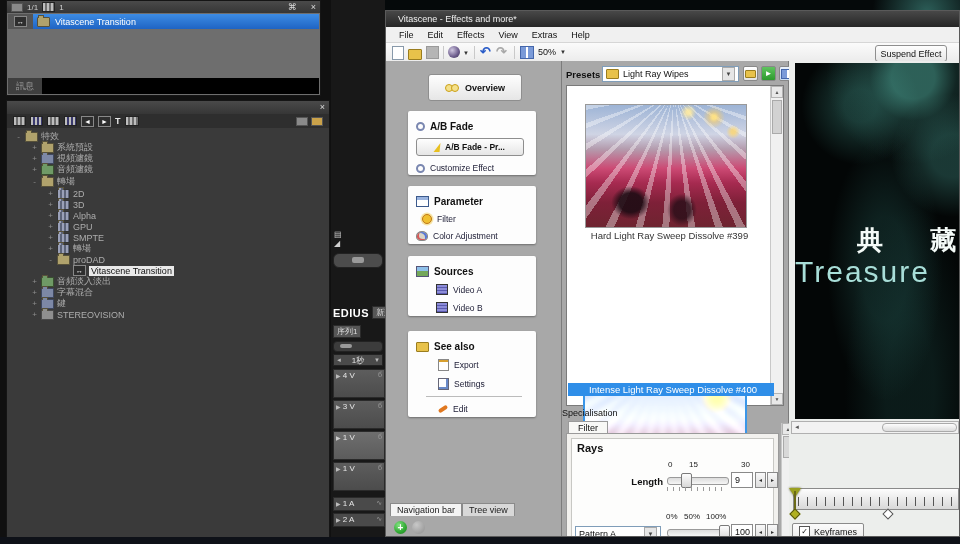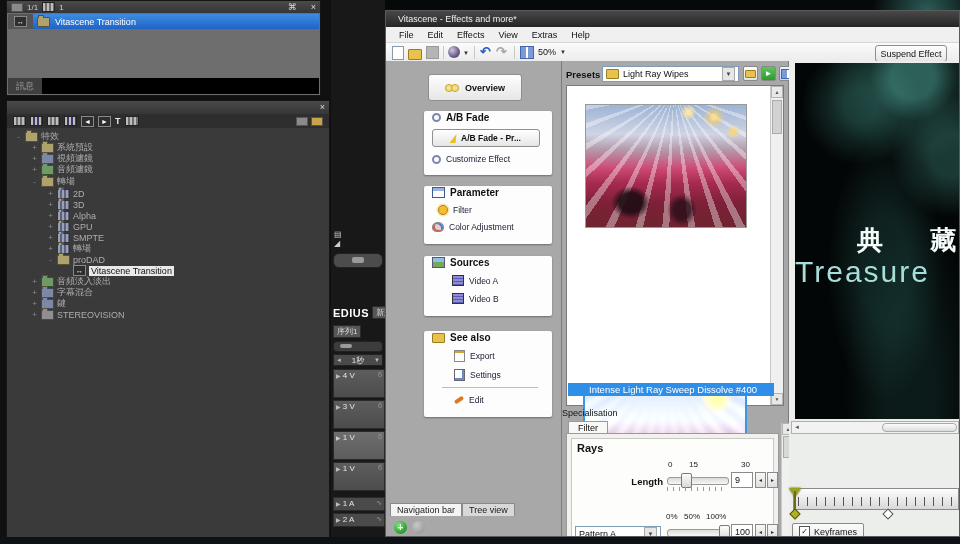--- a/index.html
+++ b/index.html
@@ -43,22 +43,22 @@
   .tbtn{position:absolute;top:3px;width:13px;height:13px;}
   .sep{position:absolute;top:3px;width:1px;height:13px;background:#c9c9c9;}
   .page-ic{width:10px;height:12px;background:#fff;border:1px solid #8899aa;}
   .open-ic{width:12px;height:9px;background:#e8c24a;border:1px solid #9a7d1f;border-radius:1px;margin-top:3px;}
   .save-ic{width:11px;height:11px;background:#b5b5b5;border:1px solid #9a9a9a;}
   .swirl-ic{width:12px;height:12px;border-radius:50%;background:radial-gradient(circle at 35% 35%,#cfc6e0,#6a5a8a 60%,#3a3050);}
   .cols-ic{width:12px;height:11px;border:1px solid #4466aa;background:linear-gradient(90deg,#7a9ad8 0 5px,#fff 5px 7px,#7a9ad8 7px);}
   .vbtn{position:absolute;background:linear-gradient(#fefefe,#e6e6e6);border:1px solid #8e8e8e;border-radius:3px;
         font-size:9px;color:#111;display:flex;align-items:center;justify-content:center;}
   
-  .card{position:absolute;left:38px;width:128px;background:#fdfdfd;border-radius:2px;
-        box-shadow:0 1px 2px rgba(0,0,0,.35);padding:1px 0 6px 8px;box-sizing:border-box;}
+  .card{position:absolute;left:22px;width:128px;background:#fdfdfd;border-radius:2px;
+        box-shadow:0 1px 2px rgba(0,0,0,.35);padding:10px 0 6px 8px;box-sizing:border-box;}
   .card-h{display:flex;align-items:center;gap:5px;font-size:10px;font-weight:bold;color:#111;}
   .card-i{display:flex;align-items:center;gap:5px;font-size:8.5px;color:#202038;margin-top:7px;}
   .ic-gear{width:9px;height:9px;border:2px solid #7a87b0;border-radius:50%;box-sizing:border-box;flex:none;}
   .ic-bolt{width:0;height:0;border-left:4px solid transparent;border-right:2px solid transparent;
            border-bottom:9px solid #e8c020;transform:skewX(-18deg);flex:none;}
   .ic-table{width:11px;height:9px;border:1px solid #3c5a8c;flex:none;
             background:linear-gradient(#9ab4e0 0 3px,#fff 3px),linear-gradient(90deg,#fff 0 1px,transparent 1px);}
   .ic-sun{width:8px;height:8px;border-radius:50%;background:#f0c030;border:1px solid #c07818;
           box-shadow:0 0 0 1.5px rgba(240,200,60,.45);flex:none;}
   .ic-pal{width:10px;height:8px;border-radius:50% 50% 40% 40%;background:#d8d4c8;border:1px solid #888;
@@ -439,20 +439,21 @@
 
       <div class="abs list" style="left:4px;top:24px;width:218px;height:321px;">
 
         <div class="abs scroll" style="right:0;top:0;width:12px;bottom:0;">
           <div class="sc-btn" style="top:0;">▲</div>
           <div class="abs" style="left:1px;top:14px;width:10px;height:34px;background:#d2d2d2;border:1px solid #aaa;box-sizing:border-box;"></div>
           <div class="sc-btn" style="bottom:0;top:auto;">▼</div>
         </div>
 
         <div class="abs club" style="left:18px;top:18px;width:160px;height:122px;"></div>
+        <div class="abs cap" style="left:0;top:144px;width:205px;">Hard Light Ray Sweep Dissolve #399</div>
 
         <div class="abs club" style="left:16px;top:178px;width:160px;height:128px;border:2px solid #3a96e8;">
             <div class="blur"></div>
           </div>
         <div class="abs cap-sel" style="left:1px;top:297px;width:202px;text-align:center;">Intense Light Ray Sweep Dissolve #400</div>
       </div>
       <div class="abs" style="left:0;top:347px;width:226px;font-size:9px;color:#111;">Specialisation</div>
 
       <div class="abs ftab" style="left:6px;top:360px;width:40px;height:13px;">Filter</div>
       <div class="abs fpanel" style="left:4px;top:372px;width:213px;height:153px;">

